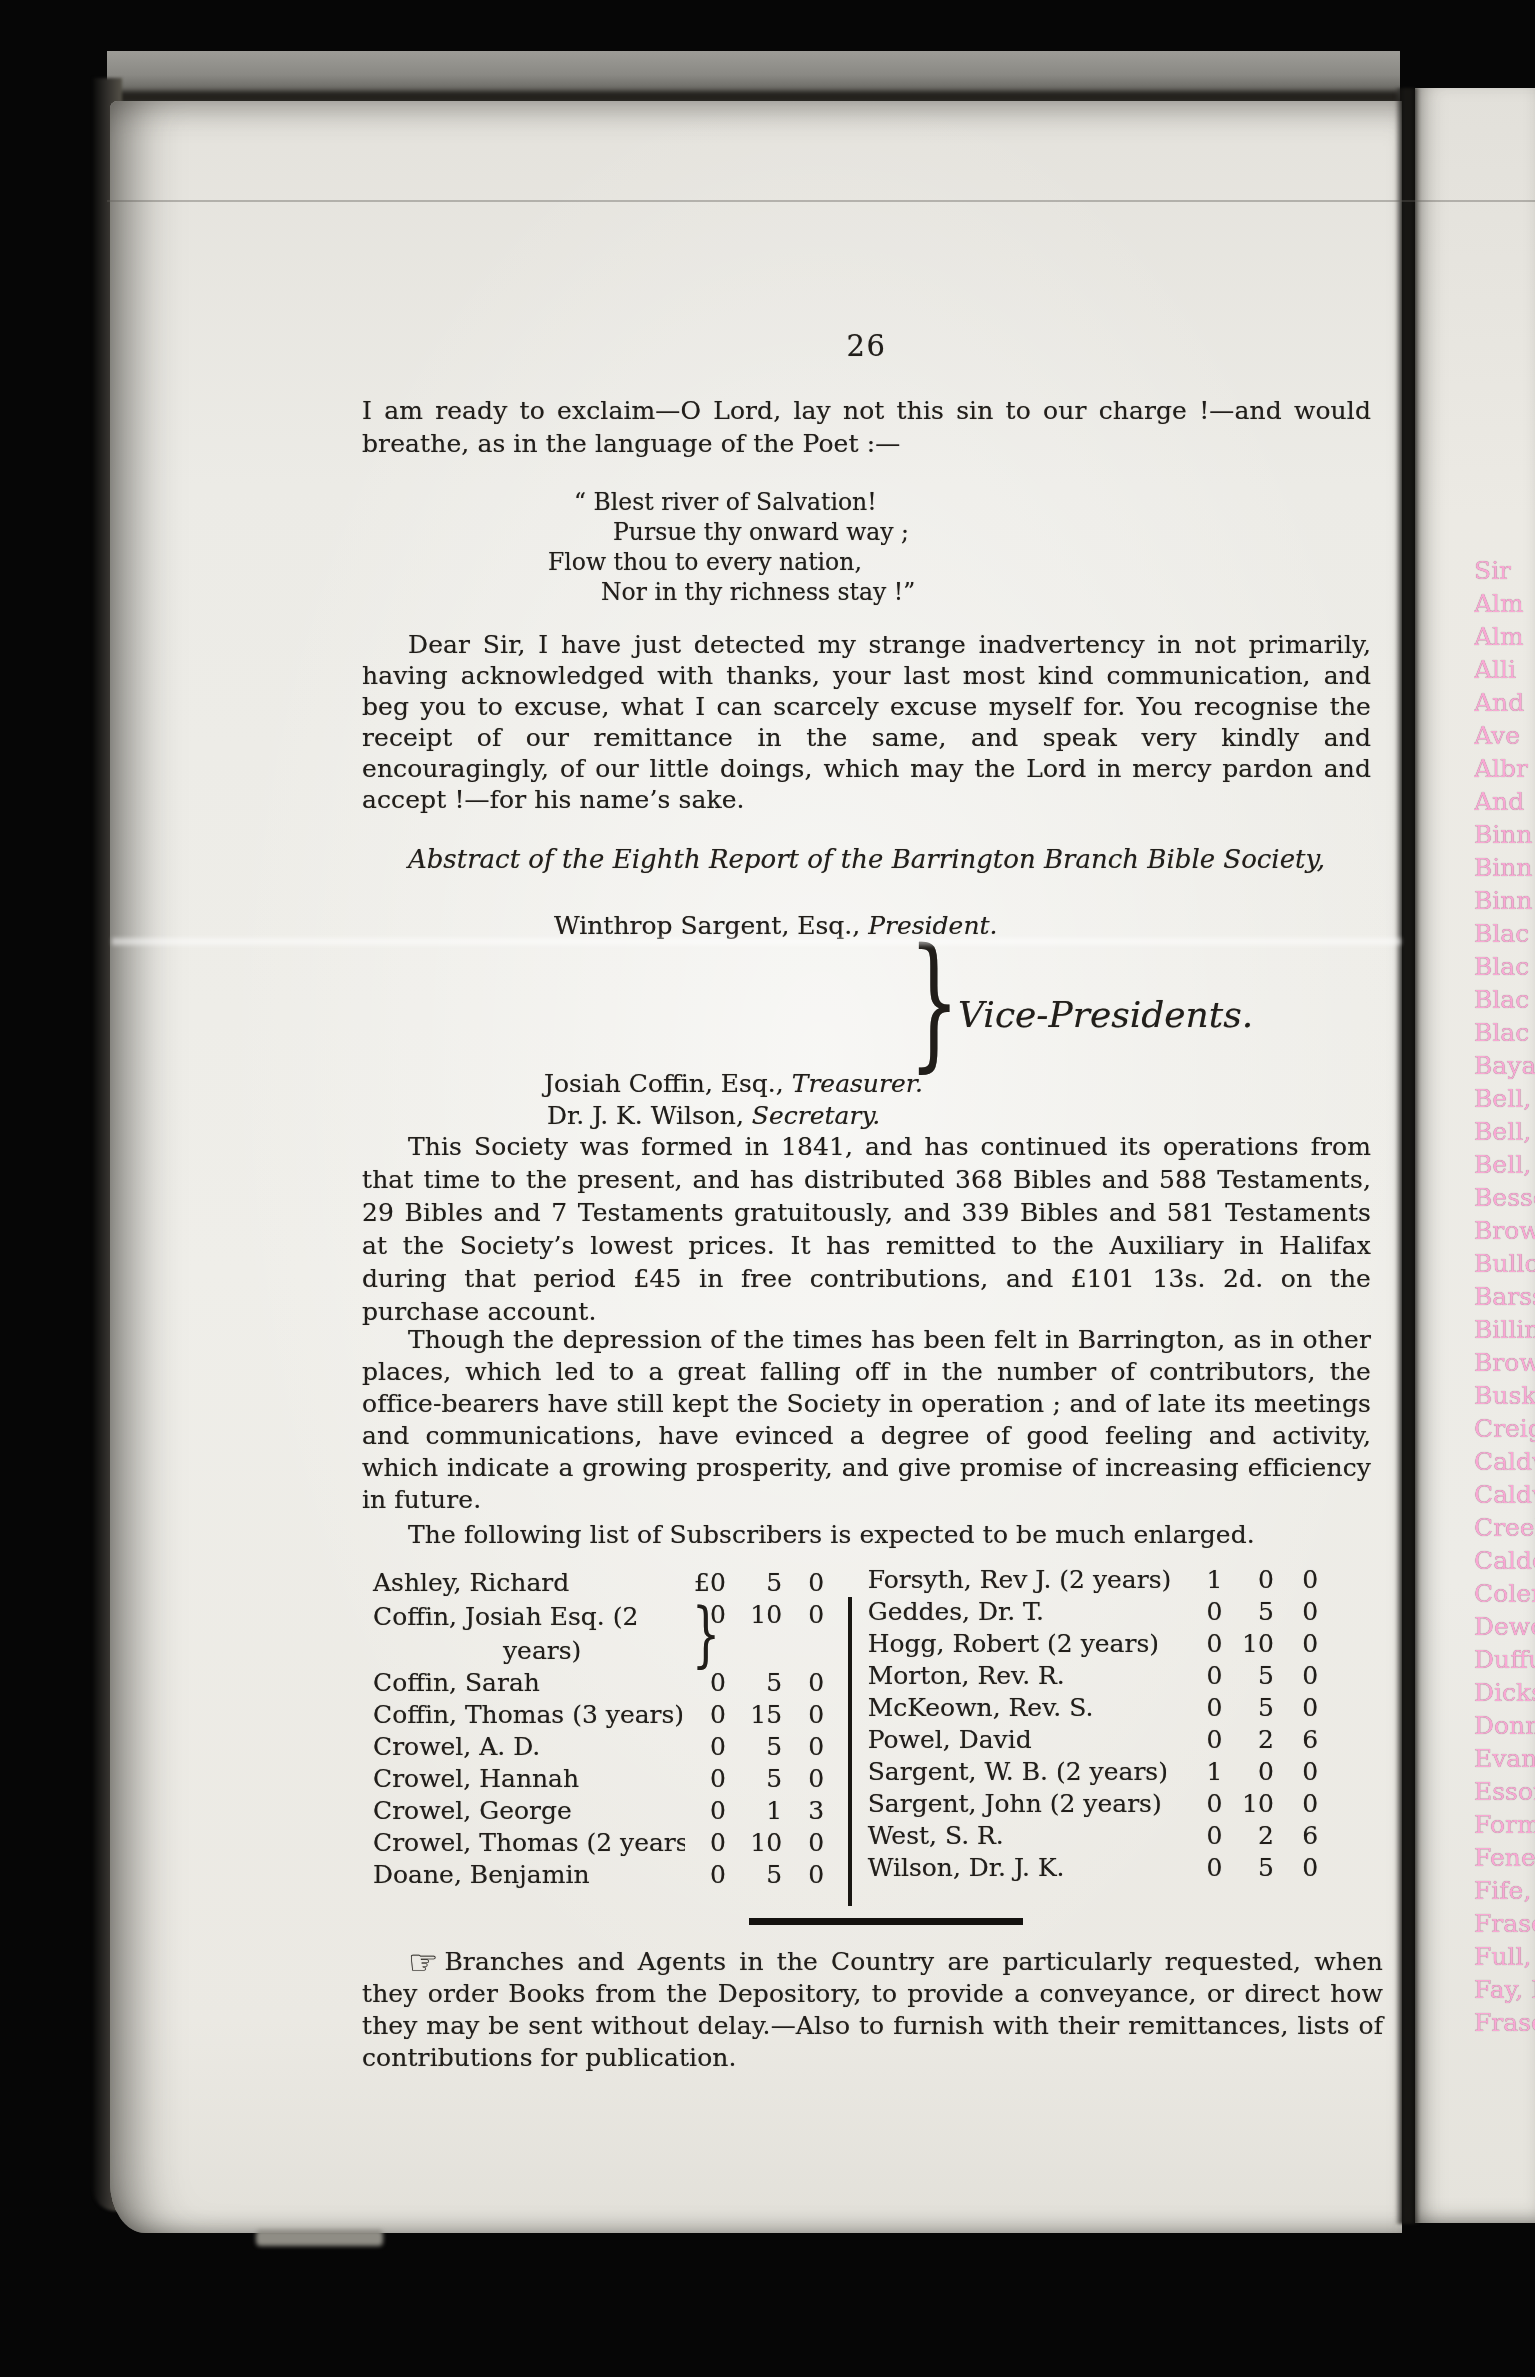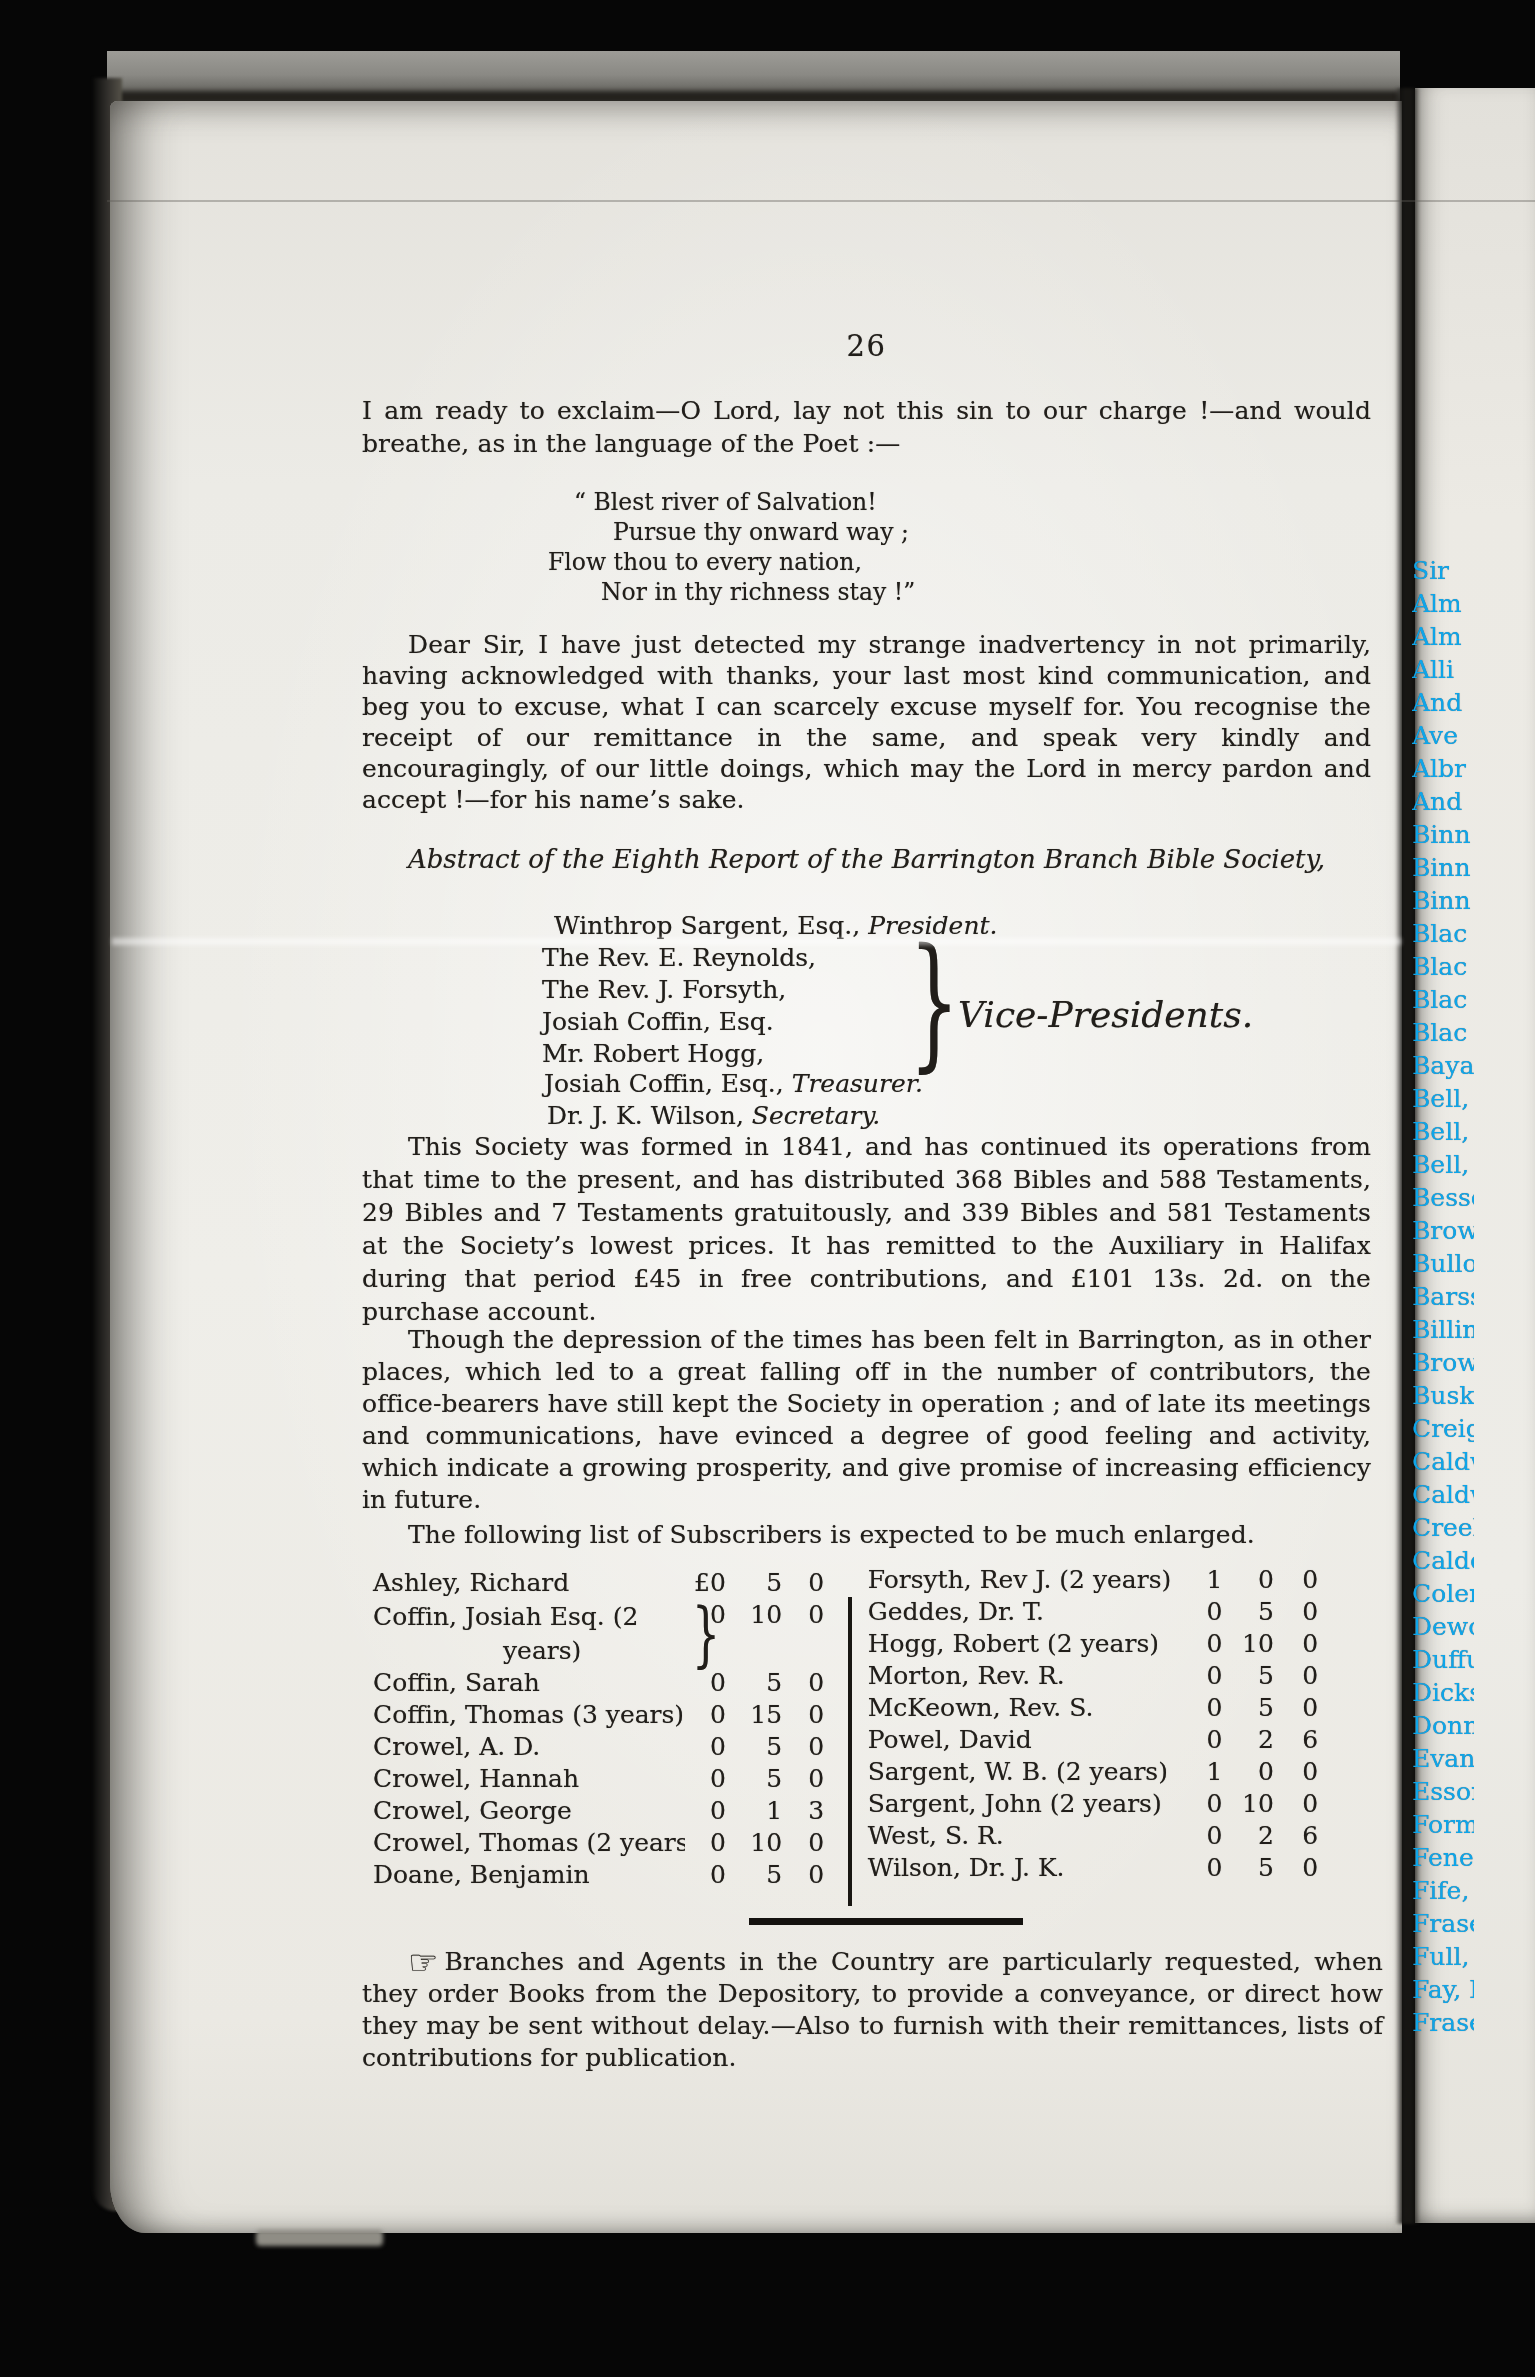--- a/index.html
+++ b/index.html
@@ -109,21 +109,21 @@
   .t-name-2l .nl2{margin-left:130px;}
   .t-brace{position:absolute;left:330px;top:0px;font-size:71px;line-height:68px;transform:scaleX(0.62);transform-origin:left center;}
   .t-row-tall .t-a{position:relative;}
   .col-divider{left:848px;top:1590px;width:3.7px;height:309px;background:#191713;filter:blur(0.4px);}
   .table-rule{left:749px;top:1911px;width:274px;height:6.6px;background:#14120f;filter:blur(0.7px);}
 
   .p-notice{top:1939px;line-height:32px;width:1021px;}
   .manicule{font-size:34px;line-height:22px;vertical-align:-4.4px;letter-spacing:5.9px;}
 
   
-  .frag-list{left:1412px;top:547px;width:62px;font-size:25px;line-height:33px;white-space:nowrap;overflow:hidden;color:#0ea5e9;text-shadow:0 0 0.7px rgba(35,32,28,0.6);}
+  .frag-list{left:1474px;top:547px;width:62px;font-size:25px;line-height:33px;white-space:nowrap;overflow:hidden;color:#f9a8d4;text-shadow:0 0 0.7px rgba(35,32,28,0.6);}
 </style>
 </head>
 <body>
 
 <div id="canvas">
 
   <div class="abs top-edge"></div>
   <div class="abs top-edge-line"></div>
   <div class="abs left-edge"></div>
   <div class="abs page-left"></div>
@@ -142,26 +142,20 @@
     <div>Nor in thy richness stay !”</div>
   </div>
 
   <div class="abs para p-dearsir indent ink">Dear Sir, I have just detected my strange inadvertency in not primarily, having acknowledged with thanks, your last most kind communication, and beg you to excuse, what I can scarcely excuse myself for.  You recognise the receipt of our remittance in the same, and speak very kindly and encouragingly, of our little doings, which may the Lord in mercy pardon and accept !—for his name’s sake.</div>
 
   <div class="abs abstract abstract-1 ink">Abstract of the Eighth Report of the Barrington Branch Bible Society,</div>
 
   <div class="abs officer pres ink">
     <span>Winthrop Sargent, Esq., </span><span class="ital">President.</span>
   </div>
-  <div class="abs officer vp-list ink">
-      <div class="officer-line">The Rev. E. Reynolds,</div>
-      <div class="officer-line">The Rev. J. Forsyth,</div>
-      <div class="officer-line">Josiah Coffin, Esq.</div>
-      <div class="officer-line">Mr. Robert Hogg,</div>
-    </div>
   <div class="abs vp-brace ink">}</div>
   <div class="abs vp-label ink">Vice-Presidents.</div>
   <div class="abs officer treas ink">
     <span>Josiah Coffin, Esq., </span><span class="ital">Treasurer.</span>
   </div>
   <div class="abs officer secr ink">
     <span>Dr. J. K. Wilson, </span><span class="ital">Secretary.</span>
   </div>
 
   <div class="abs para p-society indent ink">This Society was formed in 1841, and has continued its operations from that time to the present, and has distributed 368 Bibles and 588 Testaments, 29 Bibles and 7 Testaments gratuitously, and 339 Bibles and 581 Testaments at the Society’s lowest prices.  It has remitted to the Auxiliary in Halifax during that period £45 in free contributions, and £101 13s. 2d. on the purchase account.</div>

